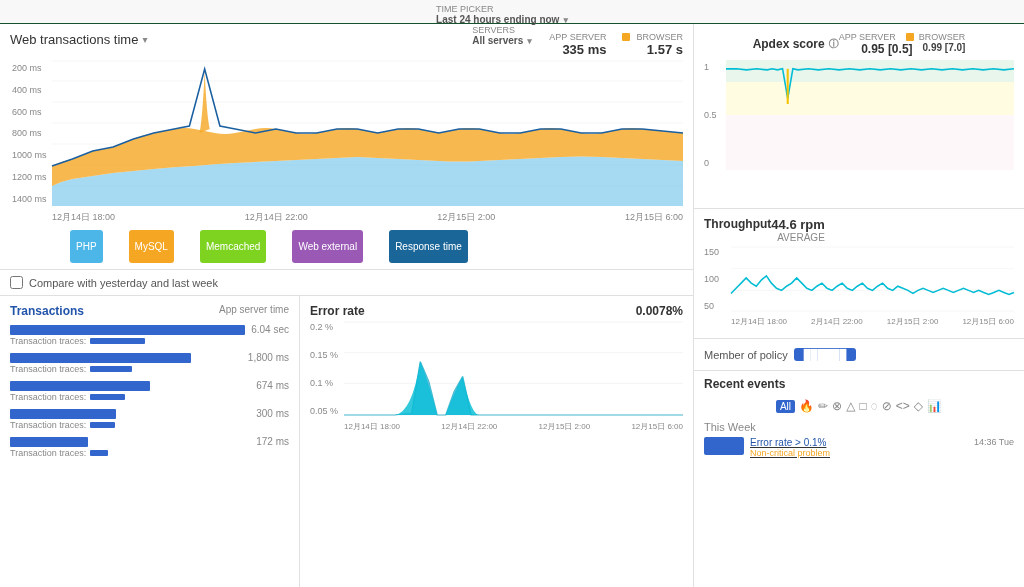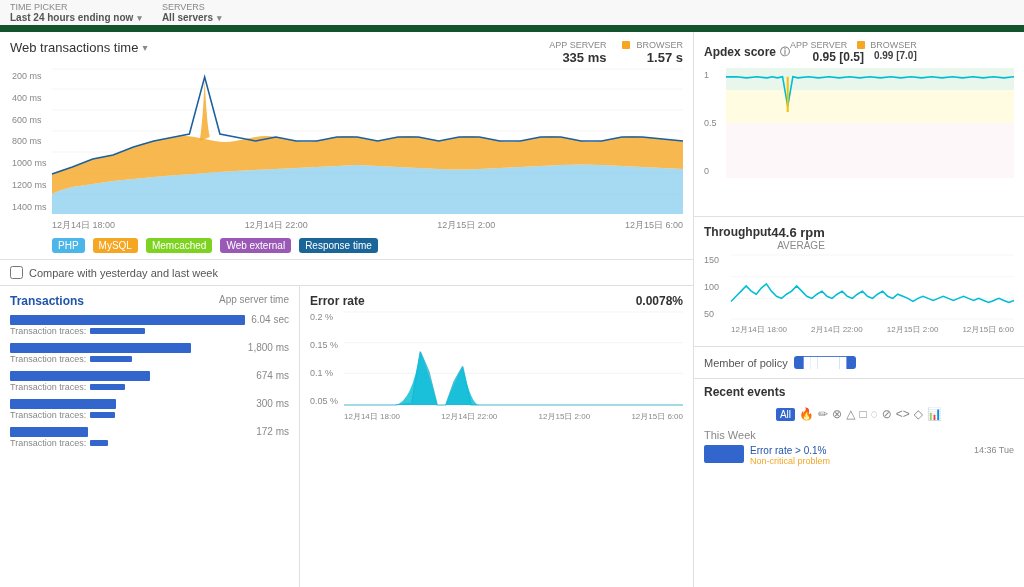--- a/index.html
+++ b/index.html
@@ -2,23 +2,24 @@
 <html><head>
   <meta charset="utf-8">
   <style>
     * { box-sizing: border-box; margin: 0; padding: 0; }
     body { font-family: Arial, sans-serif; font-size: 11px; background: #fff; color: #333; width: 1024px; height: 587px; overflow: hidden; }
 
     .top-bar {
       display: flex;
       align-items: center;
       padding: 4px 10px;
-      border-bottom: 7px solid #14532d;
+      border-bottom: 1px solid #14532d;
       background: #f8f8f8;
-      height: 32px;
+      height: 24px;
+      flex-direction: column;
     }
     .top-bar-item {
       margin-right: 20px;
       font-size: 10px;
       color: #555;
     }
     .top-bar-item span.label {
       color: #888;
       font-size: 9px;
       display: block;
@@ -135,23 +136,24 @@
     .chart-legend {
       display: flex;
       gap: 8px;
       padding: 4px 0 6px 42px;
       flex-wrap: wrap;
     }
     .legend-item {
       display: flex;
       align-items: center;
       font-size: 10px;
-      padding: 2px 6px;
+      padding: 11px 6px;
       border-radius: 3px;
       cursor: pointer;
+      margin-left: 18px;
     }
     .legend-item.php { background: #4db6e8; color: #fff; }
     .legend-item.mysql { background: #f5a623; color: #fff; }
     .legend-item.memcached { background: #7ed321; color: #fff; }
     .legend-item.web-external { background: #9b59b6; color: #fff; }
     .legend-item.response-time { background: #1a6699; color: #fff; }
 
     
     .compare-row {
       padding: 6px 10px;
@@ -251,21 +253,21 @@
     }
 
     
     .apdex-section {
       padding: 8px 10px;
       border-bottom: 1px solid #e0e0e0;
       height: 185px;
     }
     .apdex-header {
       display: flex;
-      justify-content: flex-start;
+      justify-content: center;
       margin-bottom: 4px;
     }
     .apdex-title {
       font-size: 12px;
       font-weight: bold;
       color: #333;
       display: flex;
       align-items: center;
       gap: 4px;
     }
@@ -409,20 +411,21 @@
     }
     .event-bar {
       width: 40px;
       height: 18px;
       background: #3366cc;
       border-radius: 2px;
       flex-shrink: 0;
     }
     .event-info {
       font-size: 10px;
+      text-decoration: underline;
     }
     .event-name {
       color: #2255aa;
     }
     .event-status {
       color: #f5a623;
       font-size: 9px;
     }
     .event-time {
       font-size: 9px;

